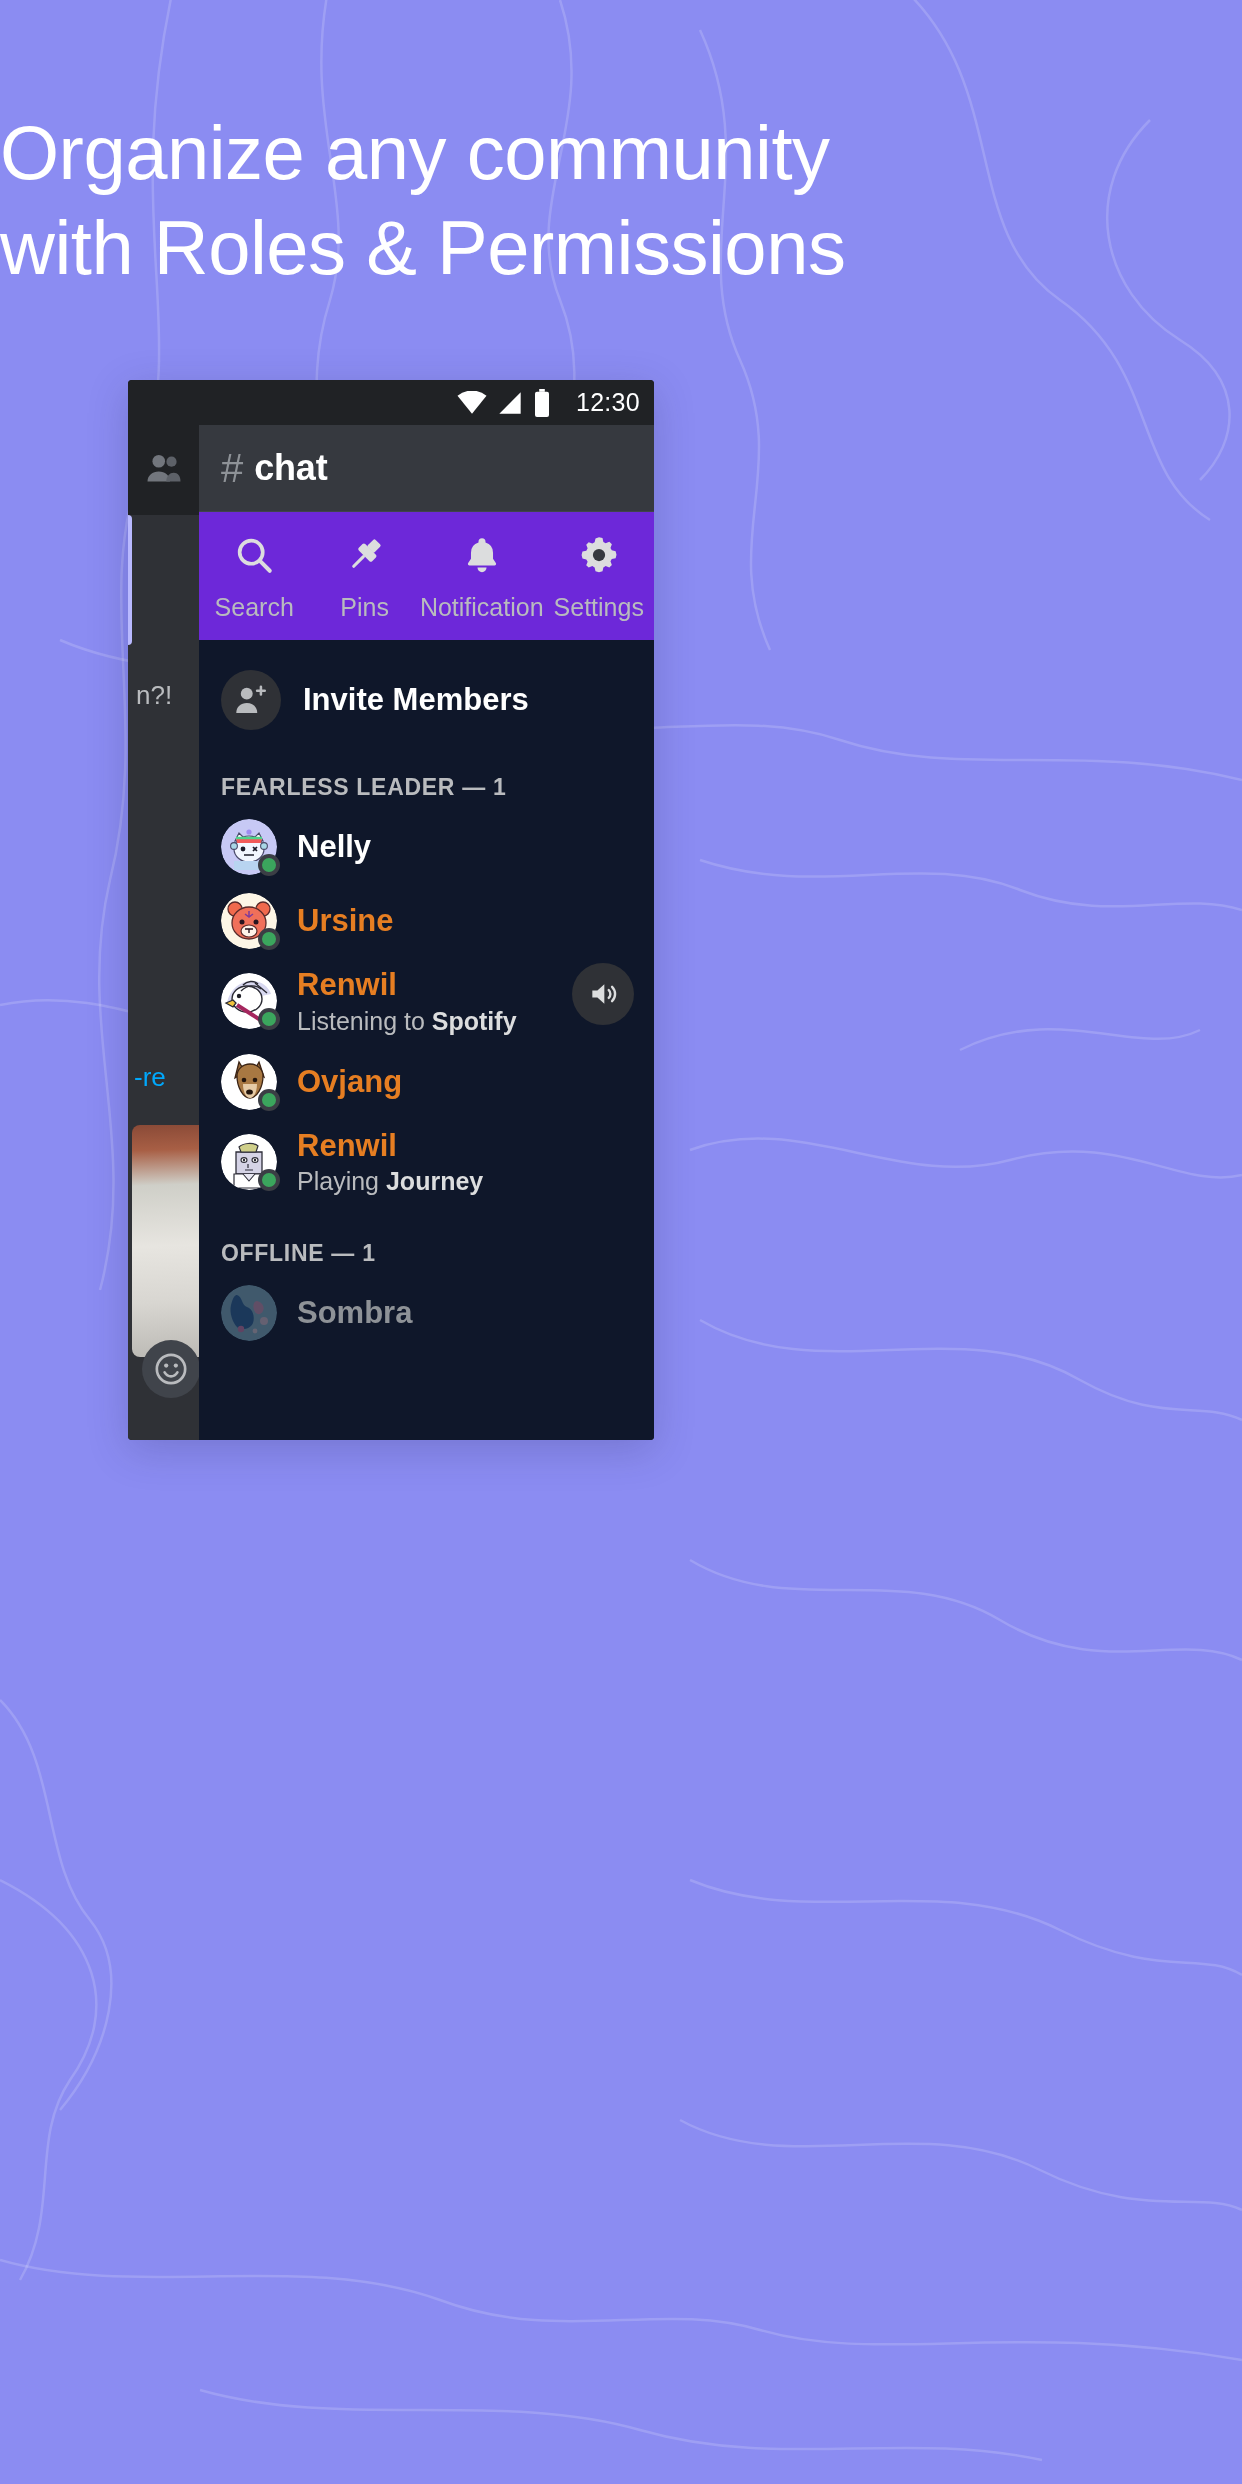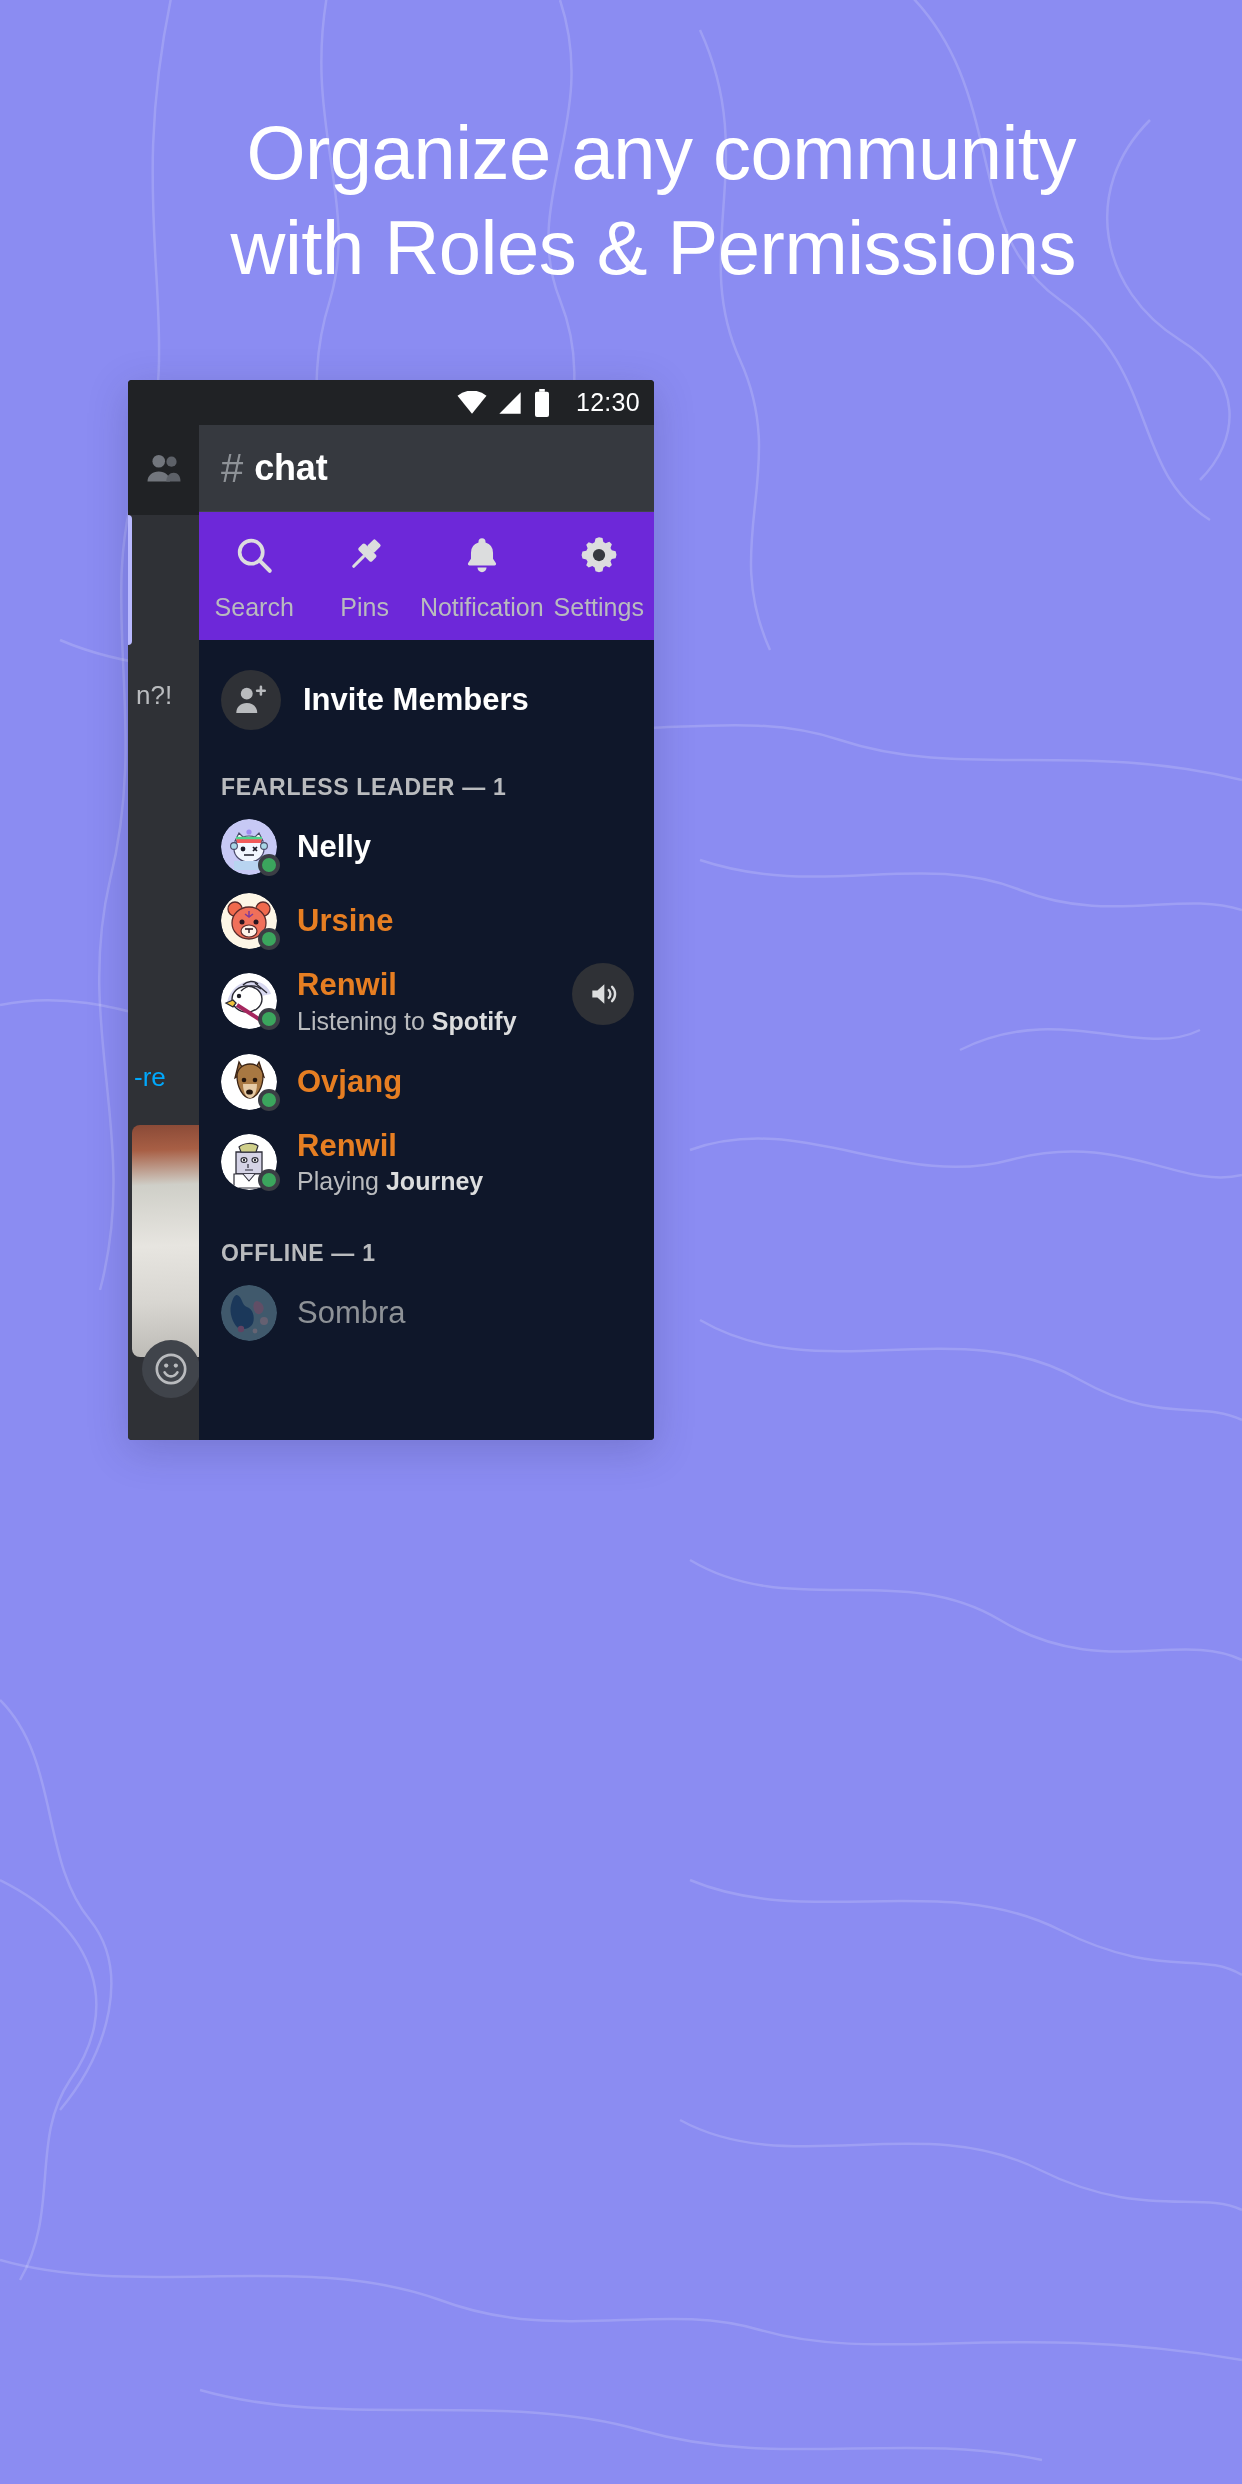--- a/index.html
+++ b/index.html
@@ -12,21 +12,21 @@
   }
 
   
   #bg-deco { position:absolute; inset:0; width:1242px; height:2484px; }
 
   
   .headline {
     position:absolute;
     left:0; top:112px;
     width:1076px;
-    text-align:right;
+    text-align:left;
     color:#ffffff;
     font-size:76px;
     line-height:1.07;
     letter-spacing:-0.5px;
     font-weight:400;
   }
   .headline .l2 { display:block; margin-top:14px; }
   .headline b { font-weight:400; }
 
   
@@ -168,21 +168,21 @@
   .status-dot {
     position:absolute; right:-3px; bottom:-1px;
     width:22px;height:22px;border-radius:50%;
     background:#3ba55d;
     border:4px solid #3b3e45;
   }
   .mname { font-size:31px; font-weight:700; line-height:1.15; }
   .mact { color:#b9bbbe; font-size:25px; margin-top:4px; }
   .mact b { color:#dcddde; font-weight:700; }
   .offline .avatar { opacity:0.38; }
-  .offline .mname { color:#8e9297 !important; font-weight:400; }
+  .offline .mname { color:#8e9297 !important; font-weight:700; }
 
   .speaker-btn {
     position:absolute; right:20px; top:14px;
     width:62px;height:62px;border-radius:50%;
     background:#2f3136;
     display:flex;align-items:center;justify-content:center;
   }
 </style>
 </head>
 <body>

